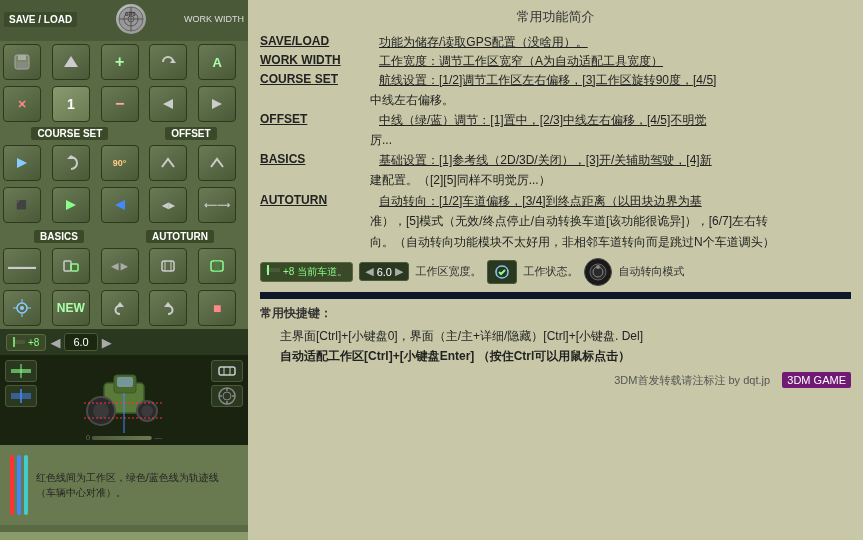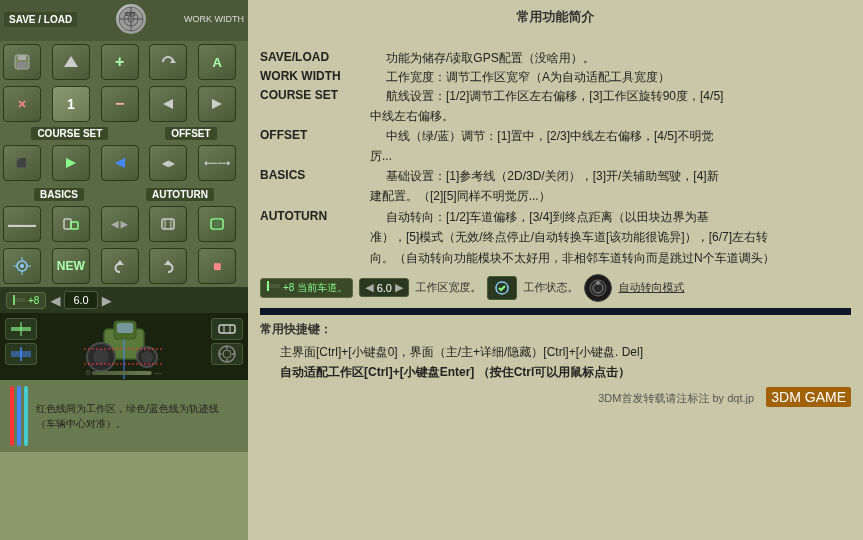--- a/index.html
+++ b/index.html
@@ -9,21 +9,21 @@
       background-color: #8a9a6a;
       font-family: 'SimSun', 'Microsoft YaHei', sans-serif;
       overflow: hidden;
       display: flex;
       flex-direction: row;
     }
 
     
     .left-panel {
       width: 248px;
-      height: 452px;
+      height: 532px;
       background-color: #5a6a45;
       display: flex;
       flex-direction: column;
       flex-shrink: 0;
     }
 
     
     .gps-top {
       background-color: #4a5a38;
       padding: 4px;
@@ -212,29 +212,30 @@
       background-color: #c8c8a8;
       padding: 8px 12px;
       overflow-y: auto;
       font-size: 12px;
       color: #222;
     }
 
     .right-panel .title {
       text-align: center;
       font-size: 13px;
-      font-weight: bold;
-      margin-bottom: 24px;
+      font-weight: normal;
+      margin-bottom: 8px;
       color: #333;
     }
 
     .info-row {
       display: flex;
-      gap: 16px;
+      gap: 9px;
       margin-bottom: 2px;
+      text-decoration: underline;
     }
 
     .info-key {
       font-weight: bold;
       min-width: 110px;
       color: #222;
       flex-shrink: 0;
     }
 
     .info-val {
@@ -344,20 +345,44 @@
           <polygon points="3,3 13,8 3,13" fill="#ccc"></polygon>
         </svg>
       </div>
   </div>
 
   <div class="section-labels">
     <span class="section-label">COURSE SET</span>
     <span class="section-label">OFFSET</span>
   </div>
 
+  <div class="btn-grid">
+    <div class="ctrl-btn">
+        <svg width="16" height="16">
+          <polygon points="13,8 3,3 3,13" fill="#88ccff"></polygon>
+        </svg>
+      </div>
+    <div class="ctrl-btn">
+        <svg width="16" height="16" viewBox="0 0 16 16">
+          <path d="M8 2 A6 6 0 0 1 8 14" stroke="#ccc" stroke-width="2" fill="none"></path>
+          <polygon points="8,0 12,4 4,4" fill="#ccc"></polygon>
+        </svg>
+      </div>
+    <div class="ctrl-btn" style="font-size:9px;color:#ffcc88;">90°</div>
+    <div class="ctrl-btn">
+        <svg width="16" height="16">
+          <path d="M2 12 L8 4 L14 12" stroke="#ccc" stroke-width="2" fill="none"></path>
+        </svg>
+      </div>
+    <div class="ctrl-btn">
+        <svg width="16" height="16">
+          <path d="M14 12 L8 4 L2 12" stroke="#ccc" stroke-width="2" fill="none"></path>
+        </svg>
+      </div>
+  </div>
 
   <div class="btn-grid">
     <div class="ctrl-btn" style="font-size:9px;color:#8aff8a;">⬛</div>
     <div class="ctrl-btn">
         <svg width="16" height="16">
           <polygon points="13,8 3,3 3,13" fill="#88ff88"></polygon>
         </svg>
       </div>
     <div class="ctrl-btn">
         <svg width="16" height="16">
@@ -570,31 +595,31 @@
         </svg>
     </div>
     <span style="color:#333;font-size:11px;">工作状态。</span>
     <div style="background:#1a1a1a;border:1px solid #4a4a4a;border-radius:50%;width:28px;height:28px;display:flex;align-items:center;justify-content:center;">
       <svg width="18" height="18" viewBox="0 0 18 18">
           <circle cx="9" cy="9" r="8" fill="#2a2a2a" stroke="#666" stroke-width="1"></circle>
           <circle cx="9" cy="9" r="5" fill="none" stroke="#888" stroke-width="1"></circle>
           <circle cx="9" cy="4" r="2" fill="#888"></circle>
         </svg>
     </div>
-    <span style="color:#333;font-size:11px;text-decoration:underline;">自动转向模式</span>
+    <span style="color:#333;font-size:11px;">自动转向模式</span>
   </div>
 
   <div class="shortcut-section">
     <div class="shortcut-title">常用快捷键：</div>
     <div class="shortcut-row">
       <span style="padding-left:20px;">主界面[Ctrl]+[小键盘0]，界面（主/主+详细/隐藏）[Ctrl]+[小键盘. Del]</span>
     </div>
     <div class="shortcut-row">
       <span style="padding-left:20px;font-weight:bold;">自动适配工作区[Ctrl]+[小键盘Enter]        （按住Ctrl可以用鼠标点击）</span>
     </div>
   </div>
 
   <div class="footer-credit">
     <span>3DM首发转载请注标注 by dqt.jp</span>
     &nbsp;&nbsp;
-    <span style="background:#a16207;color:#fff;font-size:14px;padding:2px 5px;border-radius:2px;">3DM GAME</span>
+    <span style="background:#701a75;color:#fff;font-size:11px;padding:2px 5px;border-radius:2px;">3DM GAME</span>
   </div>
 </div>
 
 </body></html>

